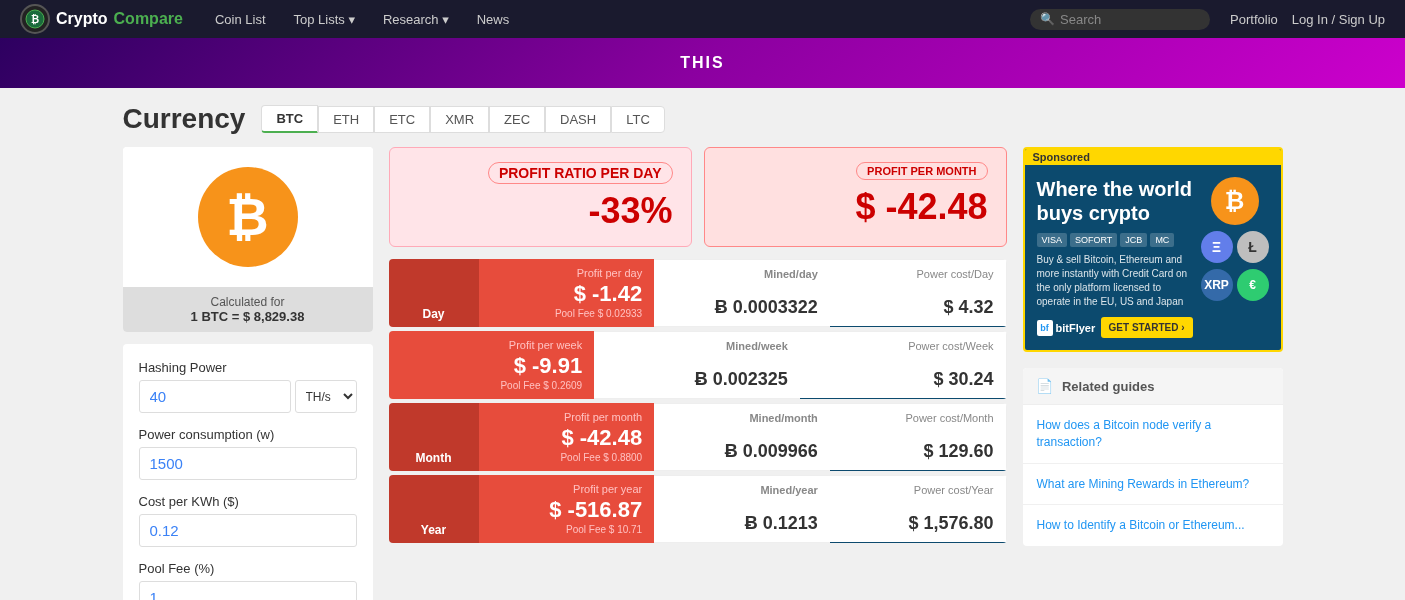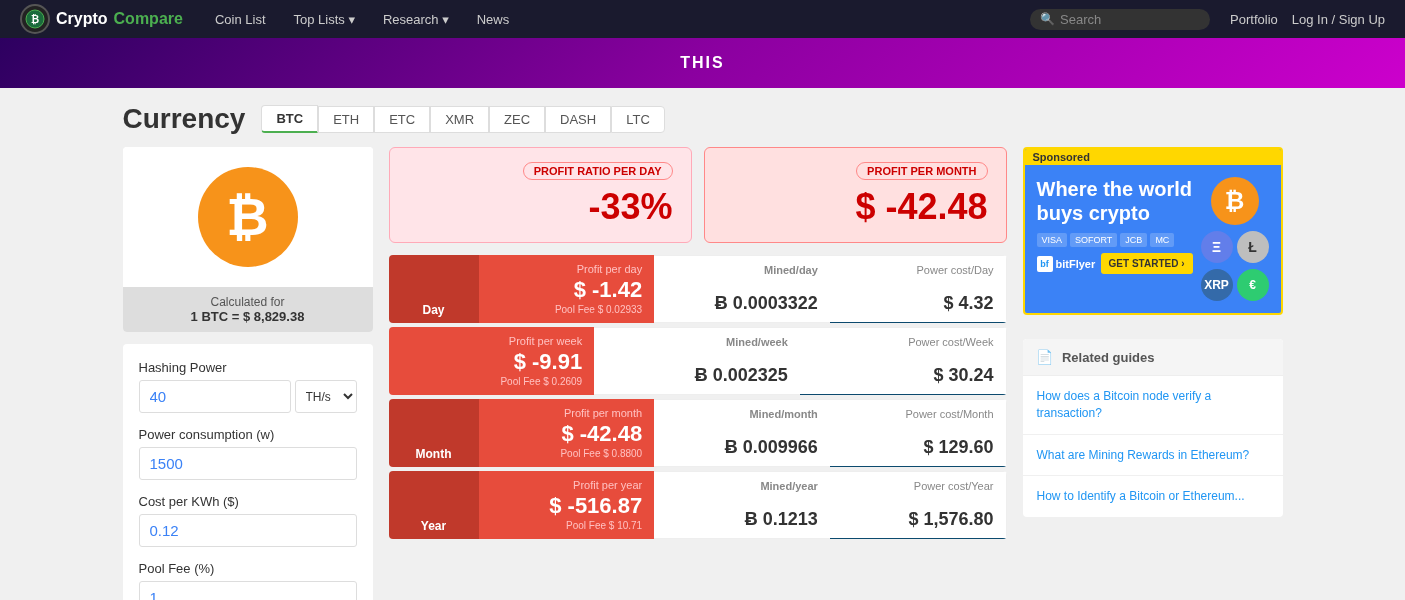--- a/index.html
+++ b/index.html
@@ -286,24 +286,24 @@
       text-align: right;
     }
 
     
     .right-panel {
       width: 260px;
       flex-shrink: 0;
     }
 
     .ad-box {
-      background: #3b82f6;
+      background: #0c4a6e;
       border-radius: 4px;
       overflow: hidden;
-      margin-bottom: 24px;
+      margin-bottom: 16px;
       border: 2px solid #ffd700;
     }
     .ad-sponsored {
       background: #ffd700;
       font-size: 11px;
       font-weight: bold;
       color: #333;
       padding: 2px 8px;
     }
     .ad-content {
@@ -488,21 +488,21 @@
           <label class="form-label">Pool Fee (%)</label>
           <input type="text" class="form-input" value="1" style="">
         </div>
       </div>
     </div>
 
     <div class="middle-panel">
 
       <div class="profit-summary">
         <div class="profit-box pink" style="display:flex; flex-direction:column; align-items:flex-end; gap:6px;">
-          <span style="font-size:11px; font-weight:bold; color:#c00; border:1px solid #ff8888; border-radius:12px; padding:2px 10px;">PROFIT RATIO PER DAY</span>
+          <span style="font-size:14px; font-weight:bold; color:#c00; border:1px solid #ff8888; border-radius:12px; padding:2px 10px;">PROFIT RATIO PER DAY</span>
           <span style="font-size:36px; font-weight:bold; color:#c00;">-33%</span>
         </div>
         <div class="profit-box red" style="display:flex; flex-direction:column; align-items:flex-end; gap:6px;">
           <span style="font-size:11px; font-weight:bold; color:#c00; border:1px solid #ff8888; border-radius:12px; padding:2px 10px;">PROFIT PER MONTH</span>
           <span style="font-size:36px; font-weight:bold; color:#c00;">$ -42.48</span>
         </div>
       </div>
 
       <div class="data-rows">
 
@@ -582,20 +582,21 @@
         <div class="ad-sponsored">Sponsored</div>
         <div class="ad-content">
           <div class="ad-text-area">
             <div class="ad-headline">Where the world buys crypto</div>
             <div class="ad-payment-icons">
               <span class="payment-icon">VISA</span>
               <span class="payment-icon">SOFORT</span>
               <span class="payment-icon">JCB</span>
               <span class="payment-icon">MC</span>
             </div>
+            <div class="ad-description">Buy &amp; sell Bitcoin, Ethereum and more instantly with Credit Card on the only platform licensed to operate in the EU, US and Japan</div>
             <div class="ad-logo-row">
               <div class="bitflyer-logo">
                 <div class="bf-icon">bf</div>
                 <span>bitFlyer</span>
               </div>
               <div class="ad-cta">GET STARTED ›</div>
             </div>
           </div>
           <div class="ad-icon-area">
             <div class="coin-circle coin-btc" style="font-size:24px;">₿</div>

